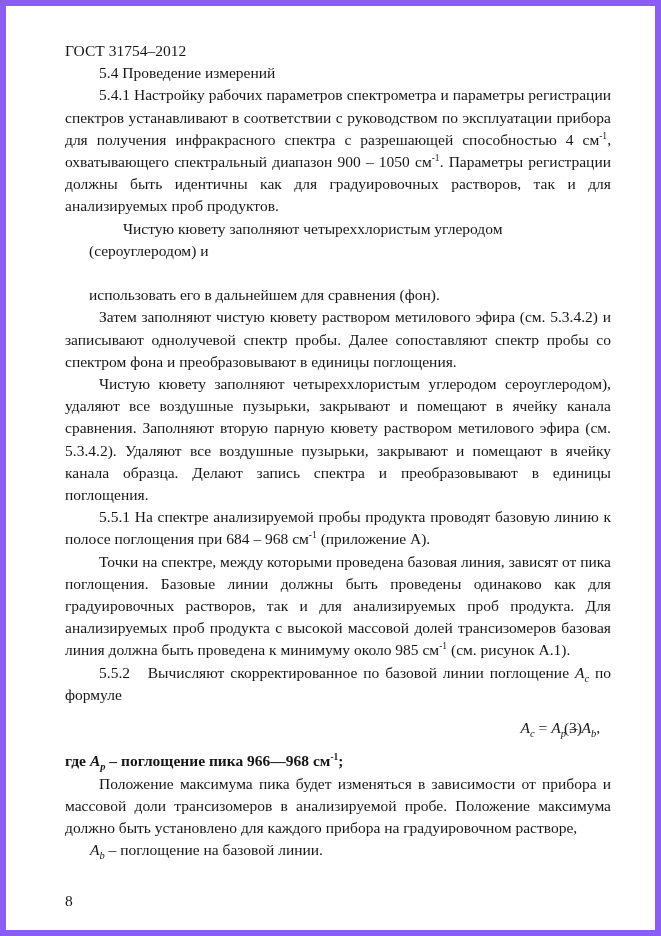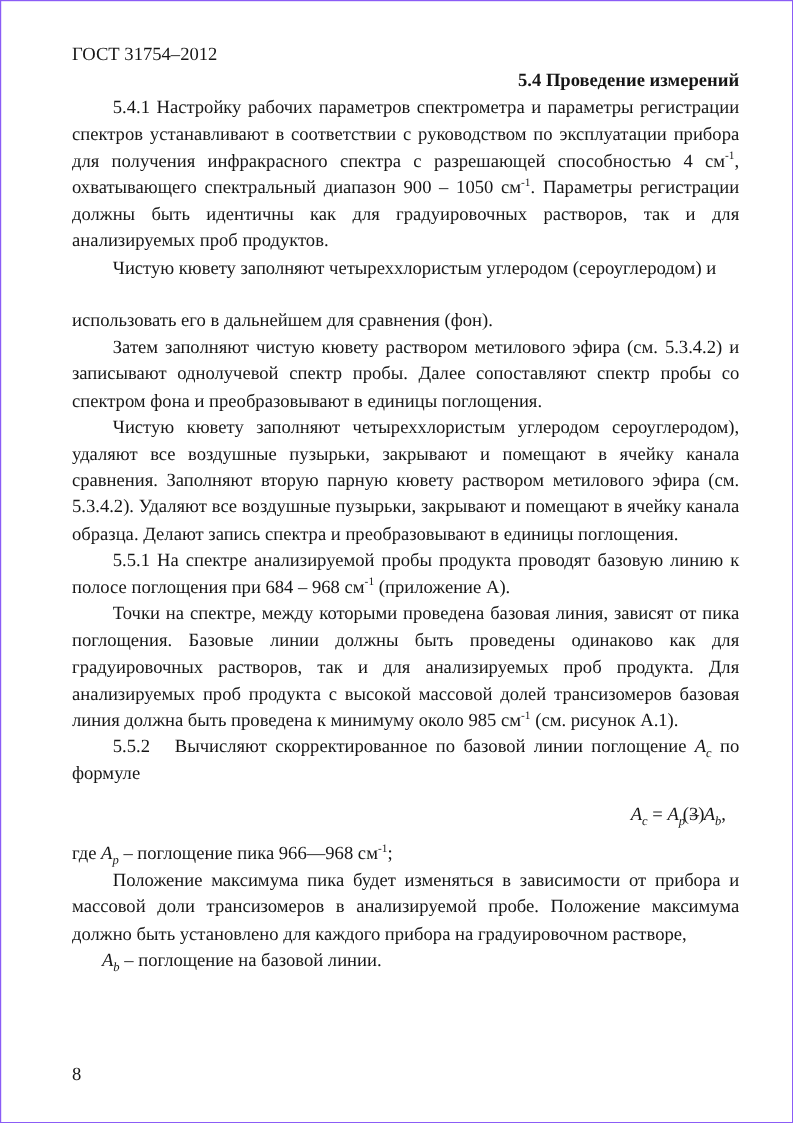--- a/index.html
+++ b/index.html
@@ -11,46 +11,47 @@
     width: 661px;
     height: 936px;
     overflow: hidden;
   }
   .page {
     position: relative;
     box-sizing: border-box;
     width: 661px;
     height: 936px;
     background: #ffffff;
-    border: 1px solid #8b5cf6;
+    border: 6px solid #8b5cf6;
     padding: 34px 44px 12px 59px;
     font-family: "Liberation Serif", "DejaVu Serif", serif;
     font-size: 15.5px;
     line-height: 22.2px;
     color: #161616;
   }
   .runhead {
     margin: 0;
     text-indent: 0;
   }
   .para {
     margin: 0;
     text-align: justify;
     text-indent: 34px;
   }
   .heading {
     margin: 0;
-    font-weight: bold;
+    font-weight: normal;
     text-indent: 34px;
-    text-align: right;
+    text-align: left;
   }
   .ragged {
     text-align: left;
+    margin-left: 24px;
   }
-  .noindent { text-indent: 0; }
+  .noindent { text-indent: 0; font-weight: bold; }
   .small-indent { text-indent: 25px; }
   .leftalign { text-align: left; }
   .formula-row {
     position: relative;
     margin: 11px;
     text-align: right;
   }
   .formula-num {
     position: absolute;
     right: 18px;

